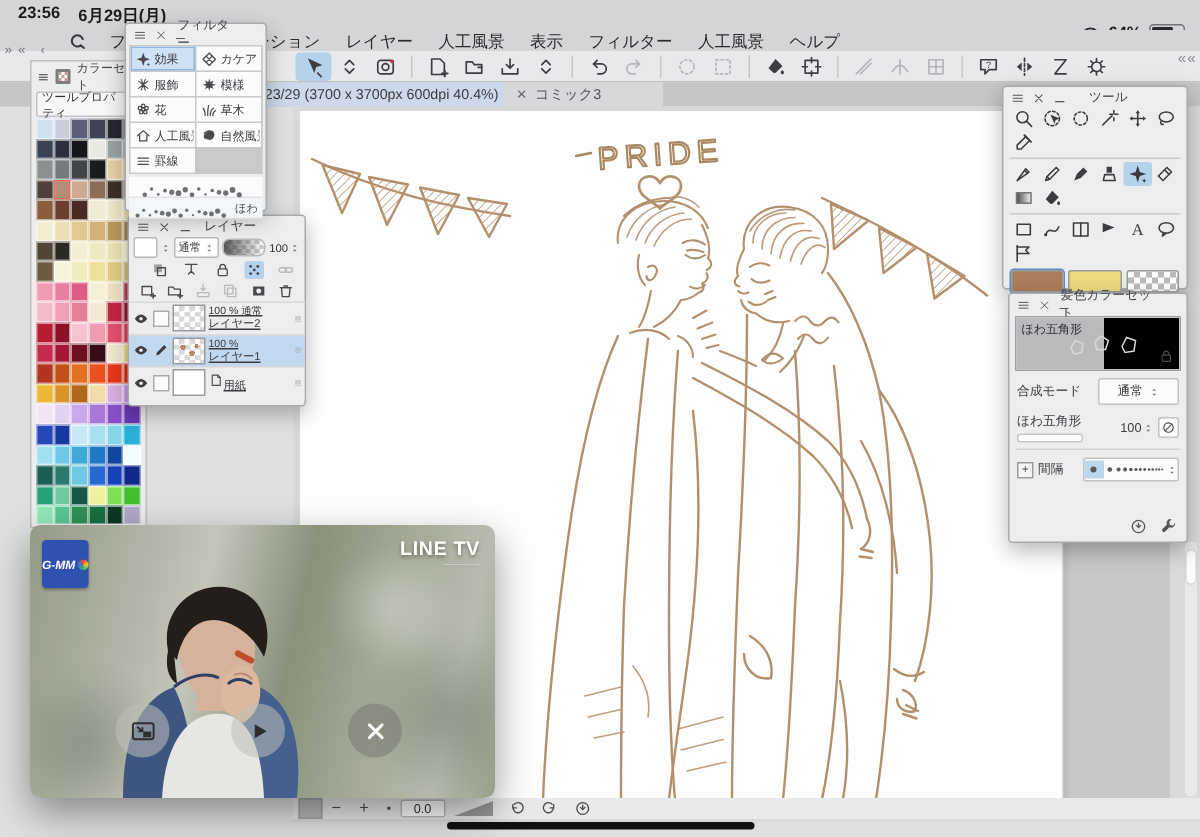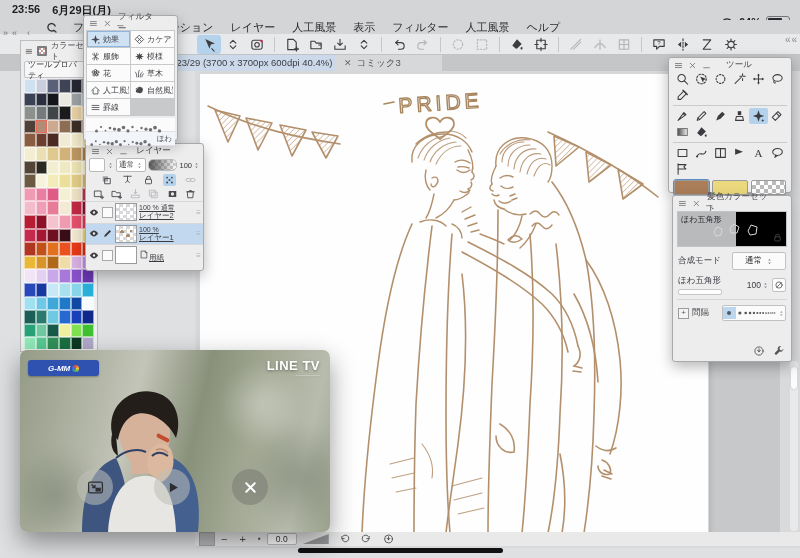--- a/index.html
+++ b/index.html
@@ -147,22 +147,22 @@
   .tp-foot .fic{width:12px;height:12px;color:#55555a;}
   .tp-div{height:1px;background:#d5d5d7;margin:2px 4px;}
   
   #video{position:absolute;left:20px;top:350px;width:310px;height:182px;border-radius:7px;overflow:hidden;
          box-shadow:0 10px 26px rgba(0,0,0,.4);z-index:40;
          background:linear-gradient(103deg,#949b86 0%,#b0b4a4 22%,#c3c5b8 36%,#89917b 55%,#a3a994 72%,#b8bcae 88%,#9aa28c 100%);}
   #video:before{content:"";position:absolute;inset:0;background:
      radial-gradient(circle 60px at 78% 30%,rgba(255,255,255,.35),transparent 70%),
      radial-gradient(circle 80px at 90% 70%,rgba(60,70,50,.30),transparent 70%),
      radial-gradient(circle 70px at 12% 80%,rgba(50,60,45,.25),transparent 70%);filter:blur(6px);}
-  .vid-badge{position:absolute;left:8px;top:10px;height:16px;background:#2f52b0;border-radius:3px;color:#fff;
-             font-size:8px;font-weight:bold;font-style:italic;display:flex;align-items:center;padding:0 20px;gap:2px;
+  .vid-badge{position:absolute;left:8px;top:10px;height:32px;background:#2f52b0;border-radius:3px;color:#fff;
+             font-size:8px;font-weight:bold;font-style:italic;display:flex;align-items:center;padding:0 0;gap:2px;
              box-shadow:0 1px 2px rgba(0,0,0,.3);}
   .vid-badge i{width:7px;height:7px;border-radius:50%;background:conic-gradient(#e8483f,#f4c531,#3fae6a,#3f6fd8,#e8483f);}
   .vid-logo{position:absolute;right:10px;top:8px;text-align:right;color:#fff;font-weight:bold;font-size:13px;
             letter-spacing:.5px;text-shadow:0 1px 3px rgba(0,0,0,.4);}
   .vid-logo small{display:block;font-size:4px;opacity:.75;font-weight:normal;letter-spacing:.2px;}
   .vbtn{position:absolute;width:36px;height:36px;border-radius:50%;border:none;background:rgba(190,192,184,.55);
         color:#2e2e30;display:flex;align-items:center;justify-content:center;}
   .vbtn .vic{width:17px;height:17px;}
   .vbtn.x{background:rgba(120,122,114,.55);color:#fff;}
   

